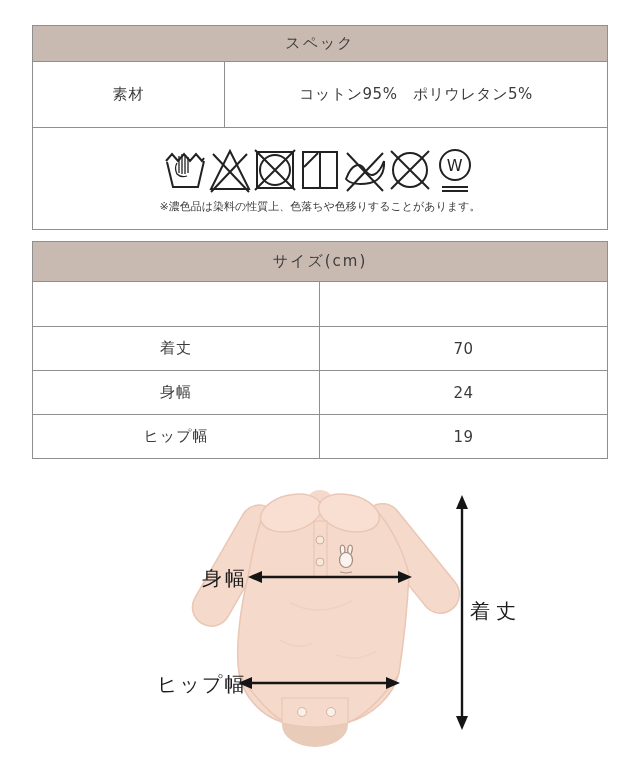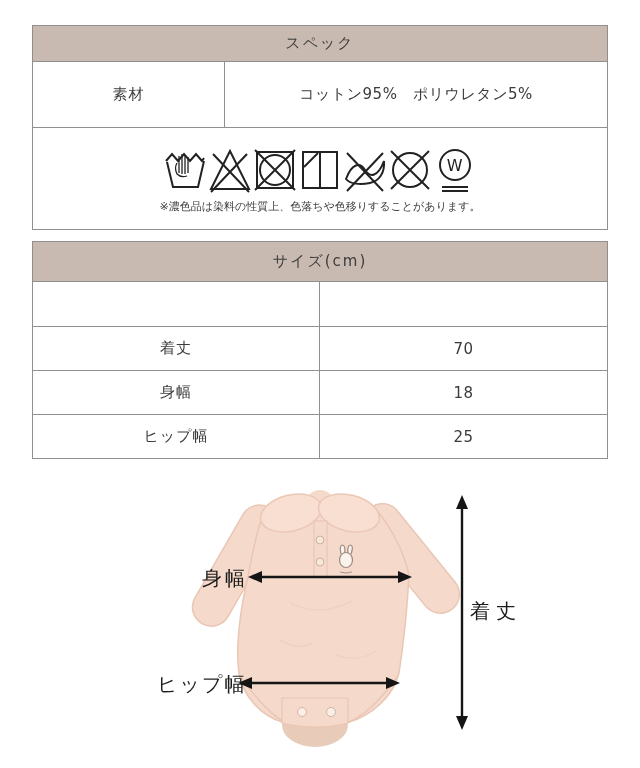--- a/index.html
+++ b/index.html
@@ -106,25 +106,25 @@
     <div class="thead">サイズ(cm)</div>
     <div class="trow">
       <div class="tcell-label"></div>
     </div>
     <div class="trow">
       <div class="tcell-label">着丈</div>
       <div class="tcell-value">70</div>
     </div>
     <div class="trow">
       <div class="tcell-label">身幅</div>
-      <div class="tcell-value">18</div>
+      <div class="tcell-value">24</div>
     </div>
     <div class="trow">
       <div class="tcell-label">ヒップ幅</div>
-      <div class="tcell-value">25</div>
+      <div class="tcell-value">19</div>
     </div>
   </div>
 
   <div class="diagram">
     <svg width="340" height="280" viewBox="0 0 340 280">
 
       <ellipse cx="175" cy="240" rx="33" ry="22" fill="var(--fabric-dark)"></ellipse>
 
       <g transform="translate(127,26) rotate(30)">
         <rect x="-19" y="-4" width="38" height="134" rx="19" fill="var(--fabric)" stroke="var(--fabric-shade)" stroke-width="1.5"></rect>

